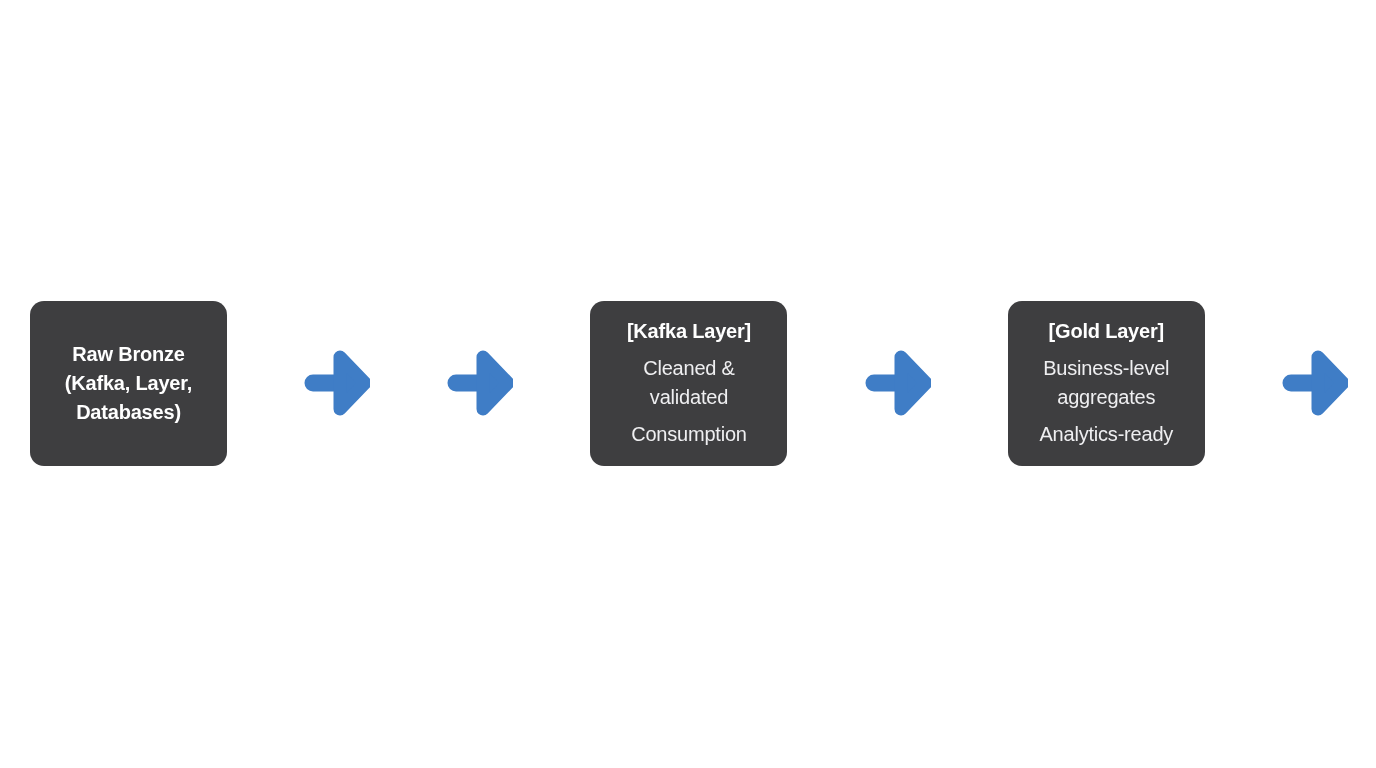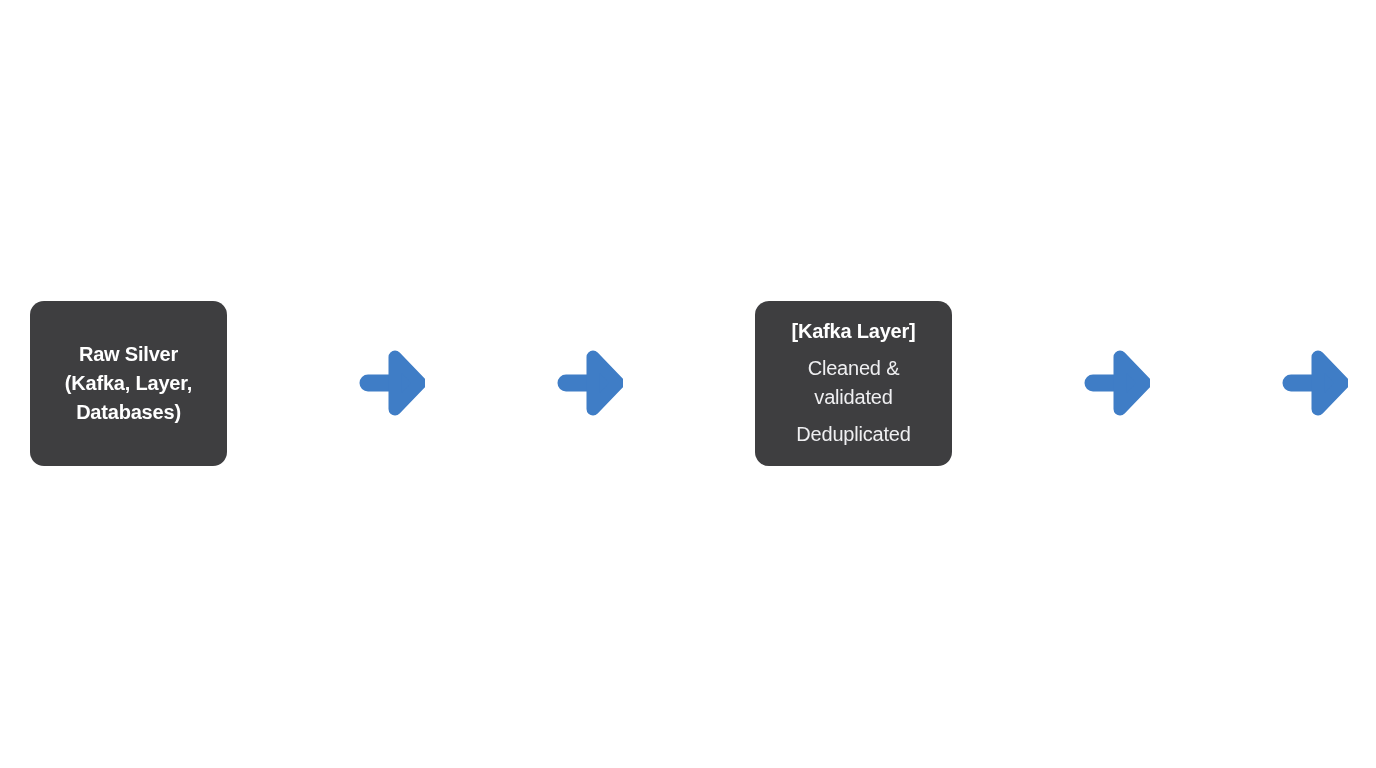--- a/index.html
+++ b/index.html
@@ -35,21 +35,21 @@
   .arrow-stroke{stroke:var(--arrow);fill:none;}
   .arrow-shape{stroke:var(--arrow);fill:var(--arrow);}
 </style>
 </head>
 <body>
 
 <div class="flow">
 
   <div class="box">
     <div class="para bold">
-      <div>Raw Silver</div>
+      <div>Raw Bronze</div>
       <div>(Kafka, Layer,</div>
       <div>Databases)</div>
     </div>
   </div>
 
   <svg class="arrow" viewBox="0 0 66 74" xmlns="http://www.w3.org/2000/svg">
     <line class="arrow-stroke" x1="9" y1="37" x2="31" y2="37" stroke-width="17" stroke-linecap="round"></line>
     <path class="arrow-shape" d="M36,11 L61,37 L36,63 Z" stroke-width="13" stroke-linejoin="round" stroke-linecap="round"></path>
   </svg>
 
@@ -61,29 +61,41 @@
 
   <div class="box">
     <div class="para bold">
       <div>[Kafka Layer]</div>
     </div>
     <div class="para">
       <div>Cleaned &amp;</div>
       <div>validated</div>
     </div>
     <div class="para">
-      <div>Deduplicated</div>
+      <div>Consumption</div>
     </div>
   </div>
 
   <svg class="arrow" viewBox="0 0 66 74" xmlns="http://www.w3.org/2000/svg">
     <line class="arrow-stroke" x1="9" y1="37" x2="31" y2="37" stroke-width="17" stroke-linecap="round"></line>
     <path class="arrow-shape" d="M36,11 L61,37 L36,63 Z" stroke-width="13" stroke-linejoin="round" stroke-linecap="round"></path>
   </svg>
 
+  <div class="box">
+    <div class="para bold">
+      <div>[Gold Layer]</div>
+    </div>
+    <div class="para">
+      <div>Business-level</div>
+      <div>aggregates</div>
+    </div>
+    <div class="para">
+      <div>Analytics-ready</div>
+    </div>
+  </div>
 
   <svg class="arrow" viewBox="0 0 66 74" xmlns="http://www.w3.org/2000/svg">
     <line class="arrow-stroke" x1="9" y1="37" x2="31" y2="37" stroke-width="17" stroke-linecap="round"></line>
     <path class="arrow-shape" d="M36,11 L61,37 L36,63 Z" stroke-width="13" stroke-linejoin="round" stroke-linecap="round"></path>
   </svg>
 
 
 </div>
 
 </body></html>

